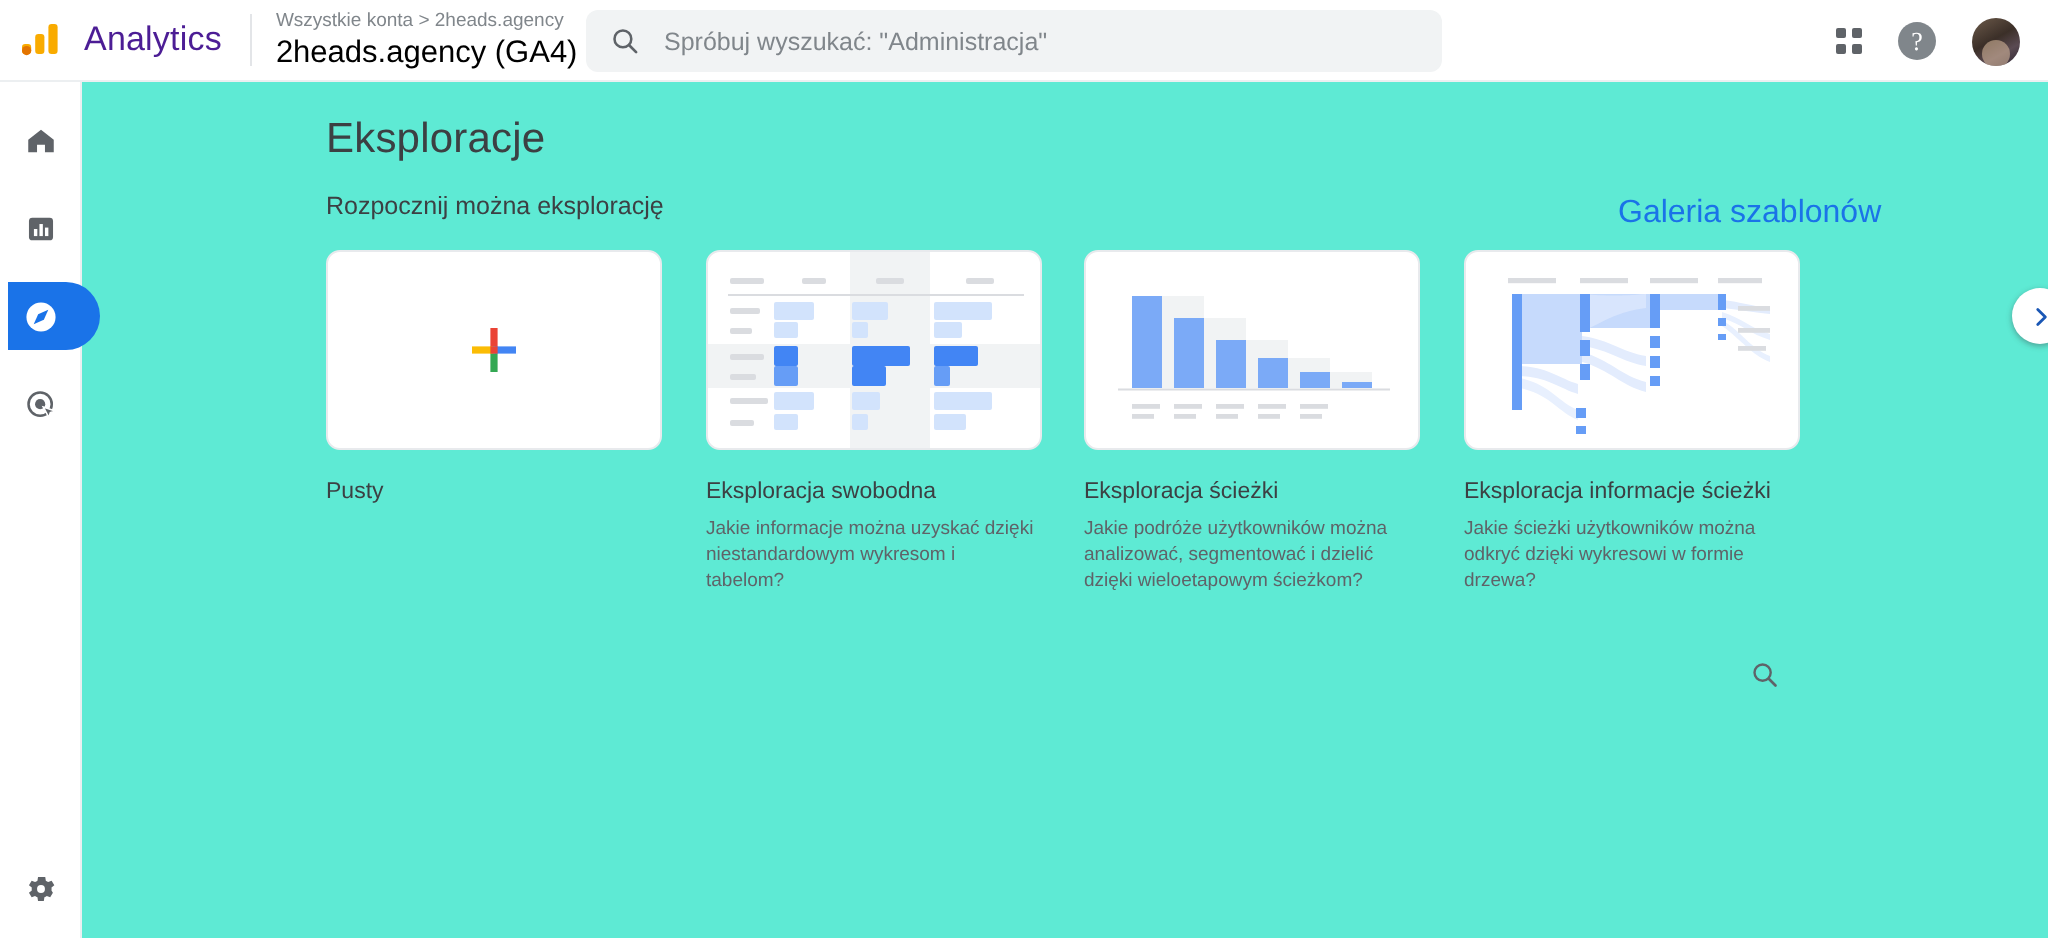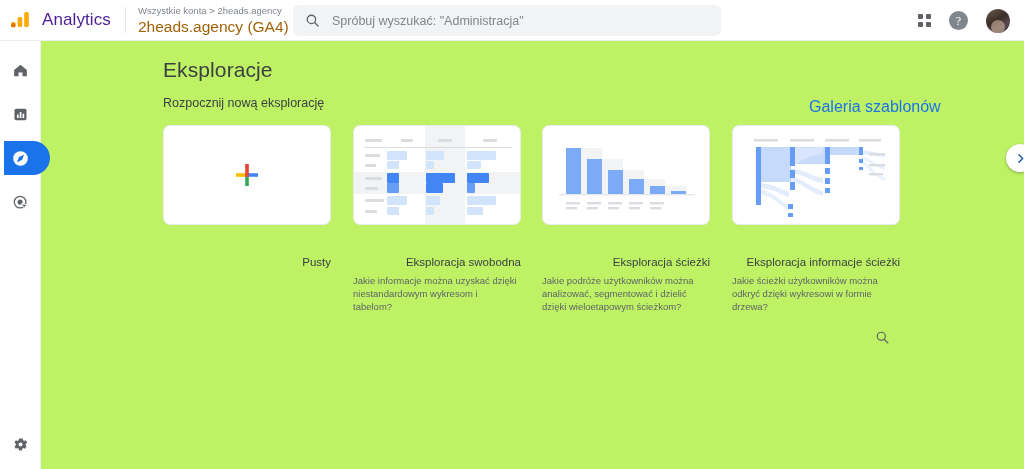--- a/index.html
+++ b/index.html
@@ -25,21 +25,21 @@
     letter-spacing: .1px; font-weight: 400; white-space: nowrap;
   }
   .brand-sep {
     width: 1px; height: 26px; background: #e3e5e8; margin: 0 12px 0 14px;
   }
   .account-block { display: flex; flex-direction: column; justify-content: center; min-width: 160px;}
   .account-crumb {
     font-size: 9.5px; color: #80868b; line-height: 12px; white-space: nowrap;
   }
   .account-name {
-    font-size: 15.5px; color: #a16207; line-height: 19px; white-space: nowrap;
+    font-size: 15.5px; color: #000000; line-height: 19px; white-space: nowrap;
     display: flex; align-items: center; gap: 4px; justify-content: center;
   }
   .caret-down {
     width: 0; height: 0; border-left: 4px solid transparent;
     border-right: 4px solid transparent; border-top: 4px solid #5f6368;
     display: inline-block; margin-top: 3px;
   }
   .searchwrap {
     position: absolute; left: 293px; top: 5px;
     width: 428px; height: 31px;
@@ -95,21 +95,21 @@
   .rail-item svg { position: relative; z-index: 1; }
   .rail-settings {
     position: absolute; left: 0; bottom: 16px; width: 41px;
     display: flex; align-items: center; justify-content: center;
   }
 
   
   .main {
     position: absolute; left: 41px; top: 41px;
     width: 983px; height: 428px;
-    background: #bef264;
+    background: #5eead4;
     overflow: hidden;
   }
   .page-title {
     position: absolute; left: 122px; top: 17px;
     font-size: 21px; color: #3c4043; font-weight: 400; letter-spacing: .1px;
   }
   .section-label {
     position: absolute; left: 122px; top: 55px;
     font-size: 12.5px; color: #3c4043;
   }
@@ -123,21 +123,21 @@
     position: absolute; left: 122px; top: 84px;
     width: 800px; height: 195px;
   }
   .card { position: absolute; top: 0; width: 168px; }
   .card .thumb {
     width: 168px; height: 100px; background: #ffffff;
     border: 1px solid #e8eaed; border-radius: 7px;
     position: relative; overflow: hidden; cursor: pointer;
   }
   .card .ctitle {
-    margin-top: 30px; font-size: 11.5px; color: #3c4043; line-height: 14px; text-align: right;
+    margin-top: 14px; font-size: 11.5px; color: #3c4043; line-height: 14px;
   }
   .card .cdesc {
     margin-top: 5px; font-size: 9.5px; color: #5f6368; line-height: 13px;
     width: 166px;
   }
 
   .plus-wrap {
     position: absolute; left: 50%; top: 50%; transform: translate(-50%,-50%);
     width: 26px; height: 26px;
   }
@@ -248,21 +248,21 @@
     <svg width="17" height="17" viewBox="0 0 24 24">
       <path fill="#5f6368" d="M19.4 13a7.6 7.6 0 0 0 0-2l2-1.6-1.9-3.3-2.4 1a7.5 7.5 0 0 0-1.7-1l-.4-2.6H9.9l-.4 2.6a7.5 7.5 0 0 0-1.7 1l-2.4-1L3.5 9.4 5.5 11a7.6 7.6 0 0 0 0 2l-2 1.6 1.9 3.3 2.4-1a7.5 7.5 0 0 0 1.7 1l.4 2.6h4.1l.4-2.6a7.5 7.5 0 0 0 1.7-1l2.4 1 1.9-3.3z"></path>
       <circle cx="12" cy="12" r="2.8" fill="#ffffff"></circle>
     </svg>
   </div>
 </div>
 
 <div class="main">
 
   <h1 class="page-title">Eksploracje</h1>
-  <div class="section-label">Rozpocznij nową eksplorację</div>
+  <div class="section-label">Rozpocznij można eksplorację</div>
   <a class="gallery-link">Galeria szablonów</a>
 
   <div class="cards">
 
     <div class="card" style="left:0">
       <div class="thumb">
         <span class="plus-wrap">
           <svg width="26" height="26" viewBox="0 0 26 26">
             <rect x="11.2" y="2" width="3.6" height="11.6" fill="#ea4335"></rect>
             <rect x="11.2" y="12.4" width="3.6" height="11.6" fill="#34a853"></rect>

